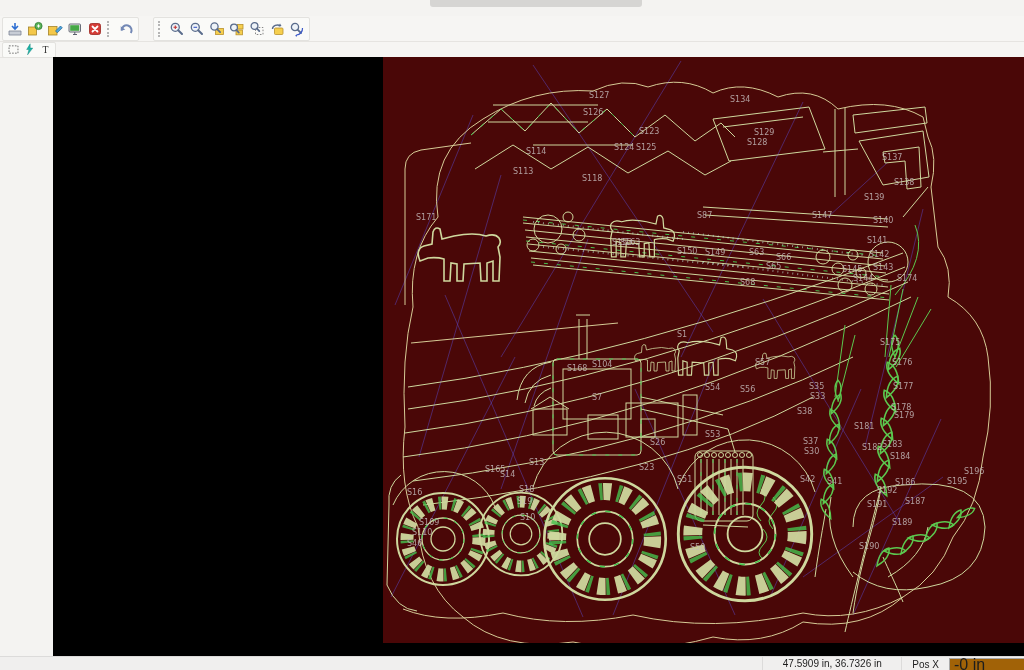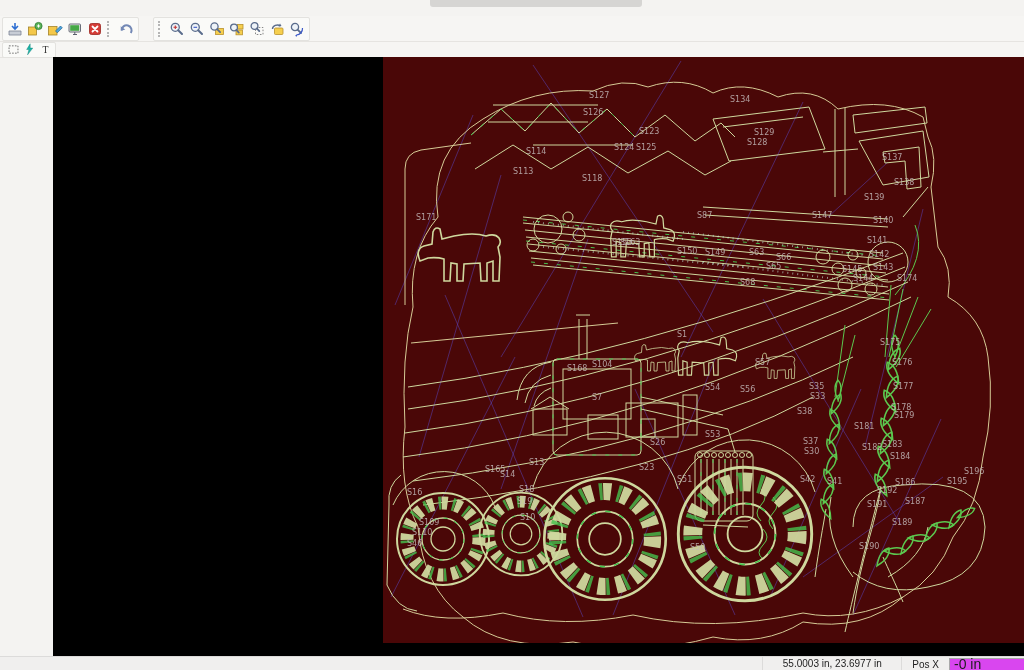--- a/index.html
+++ b/index.html
@@ -27,21 +27,21 @@
   .g{fill:none;stroke:#46c24e;stroke-width:1;stroke-dasharray:4 9;}
   .b{fill:none;stroke:#5cc84f;stroke-width:1;}
   .noise{fill:none;stroke:#bfe8d8;stroke-width:2;stroke-dasharray:1 4;opacity:.6;}
   text.lbl{font:8px "DejaVu Sans",sans-serif;fill:#c3b9b9;opacity:.85;}
   [data-name="traverse-lines"] line{stroke:#5b46c4;stroke-width:1;opacity:.5;}
   
   .statusbar{position:absolute;left:0;top:656px;width:1024px;height:14px;background:#f0efee;border-top:1px solid #dcdbda;display:flex;align-items:center;font-size:10px;color:#1d1d1d;}
   .sb-fill{flex:1;}
   .sb-coords{width:138px;text-align:center;border-left:1px solid #dcdbda;border-right:1px solid #dcdbda;height:100%;line-height:14px;}
   .sb-posx{padding:0 10px 0 10px;}
-  .sb-field{width:70px;height:11px;background:#d946ef;border:1px solid #a9a9a9;border-right:0;font-size:14px;line-height:11px;padding-left:4px;color:#1d1d1d;}
+  .sb-field{width:70px;height:11px;background:#a16207;border:1px solid #a9a9a9;border-right:0;font-size:16px;line-height:11px;padding-left:4px;color:#1d1d1d;}
 </style>
 </head>
 <body>
 
 <div class="topstrip" data-name="window-top-strip">
   <div class="toptab" data-name="window-top-tab"></div>
 </div>
 
 <div class="toolbar tb-row1" data-name="toolbar-row-main">
   <div class="tbgroup" data-name="toolbar-group-file">
@@ -408,16 +408,16 @@
           <text x="36" y="468" class="lbl">S109</text>
           <text x="29" y="478" class="lbl">S110</text>
           <text x="24" y="489" class="lbl">S46</text>
         </g>
     </svg>
   </div>
 </div>
 
 <div class="statusbar" data-name="status-bar">
   <div class="sb-fill" data-name="status-bar-filler"></div>
-  <div class="sb-coords" data-name="cursor-position-readout">55.0003 in, 23.6977 in</div>
+  <div class="sb-coords" data-name="cursor-position-readout">47.5909 in, 36.7326 in</div>
   <div class="sb-posx" data-name="pos-x-label">Pos X</div>
   <div class="sb-field" data-name="pos-x-input">-0 in</div>
 </div>
 
 </body></html>

